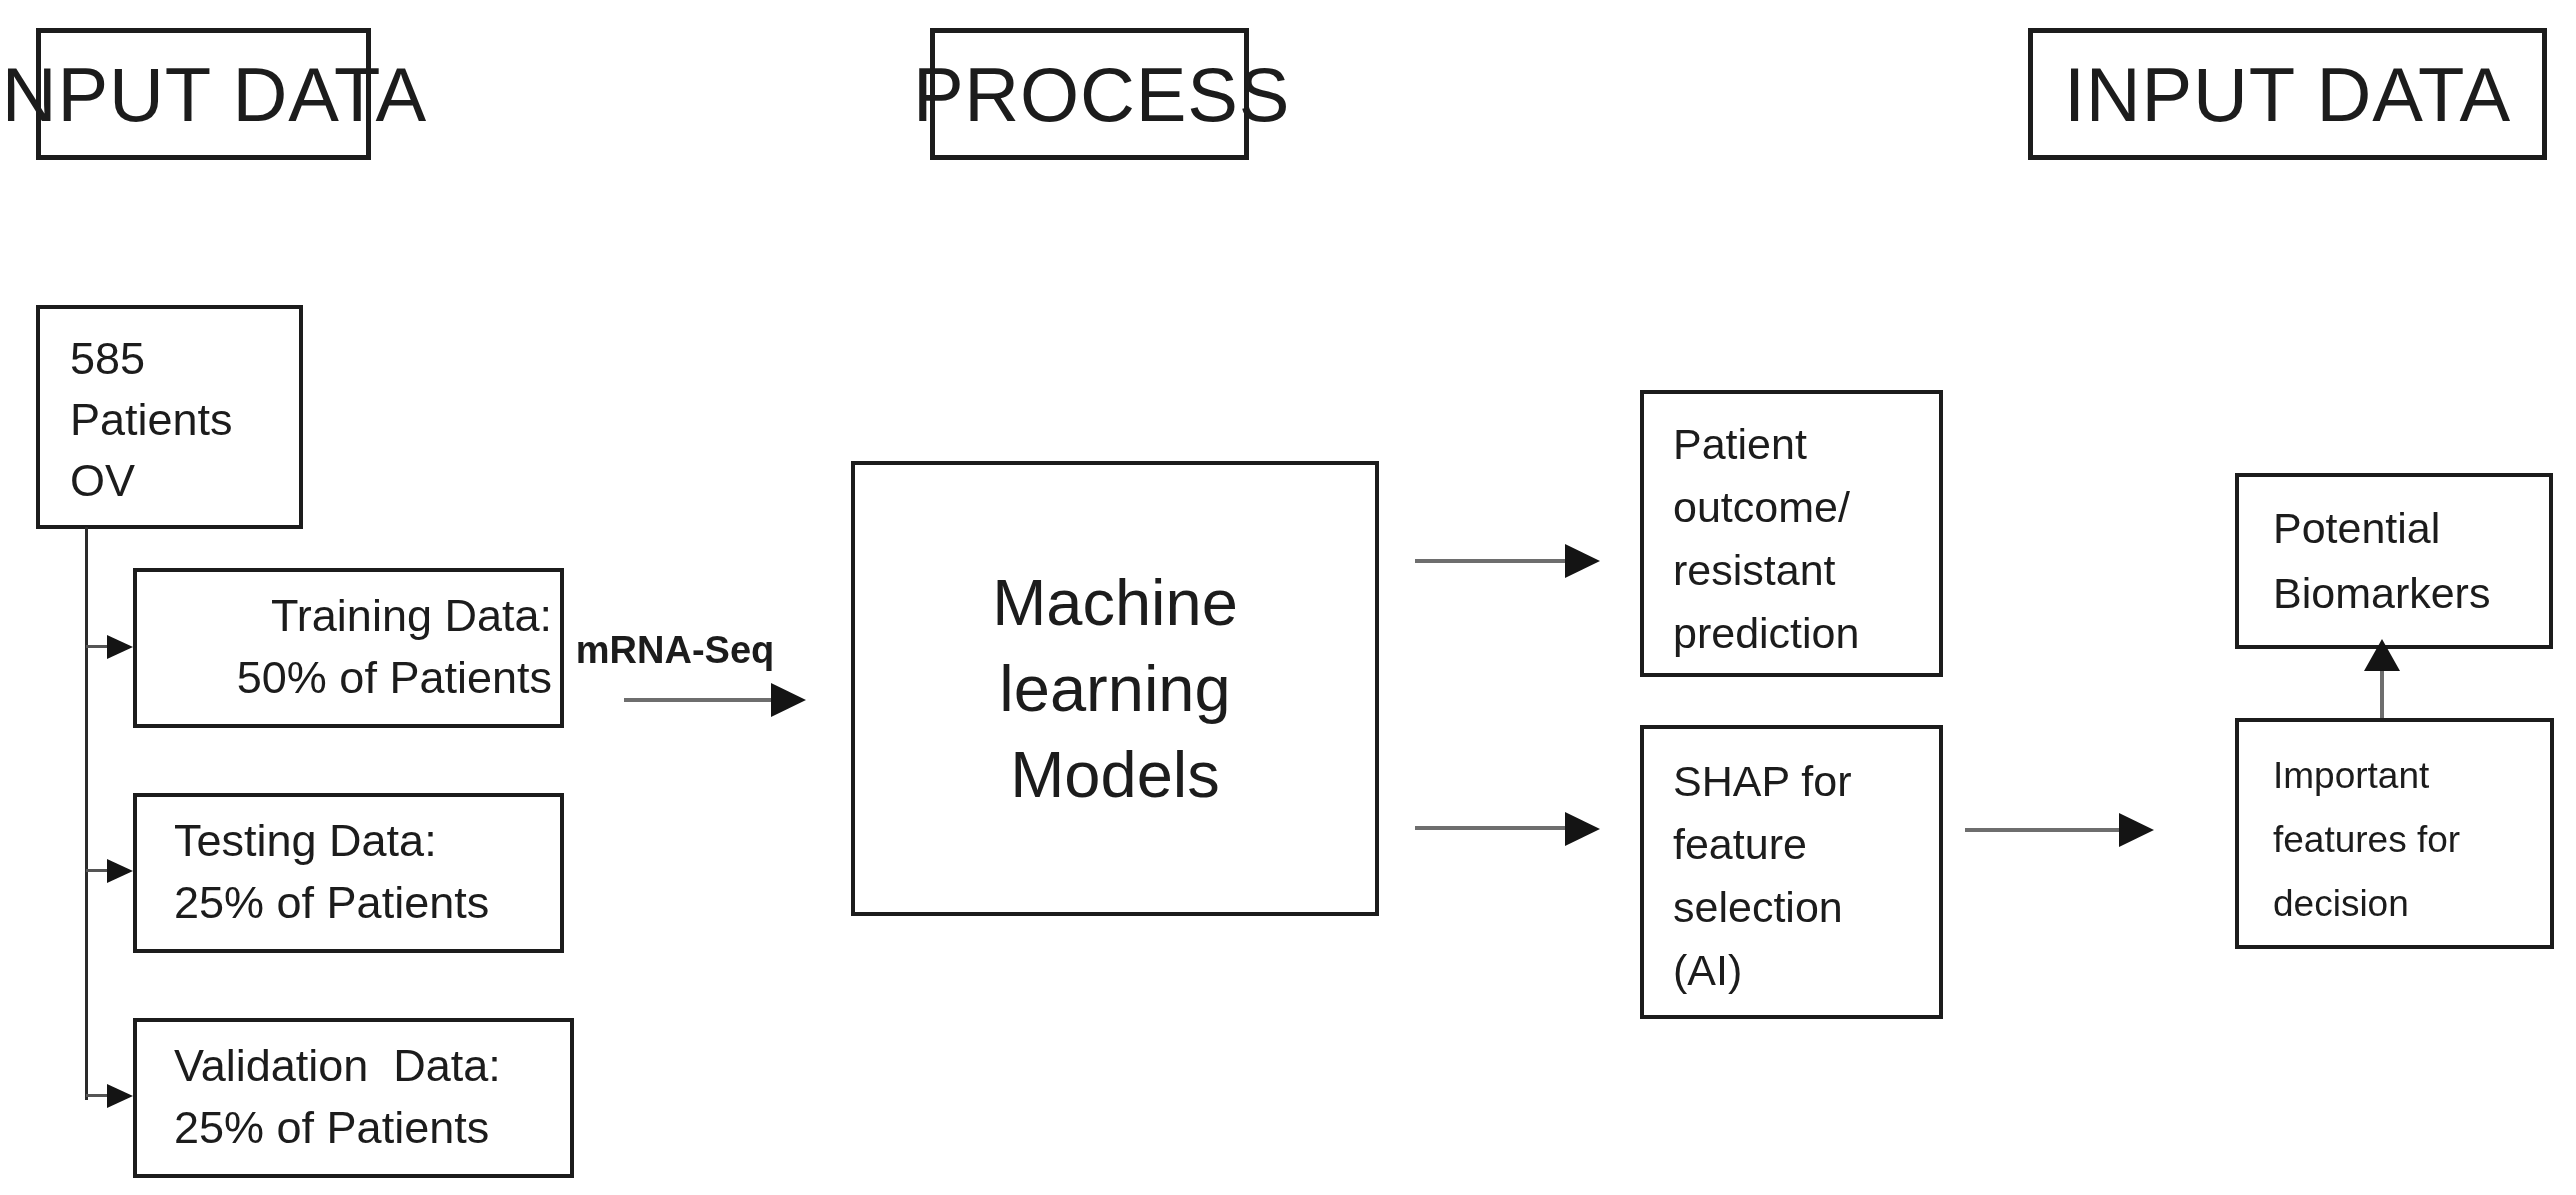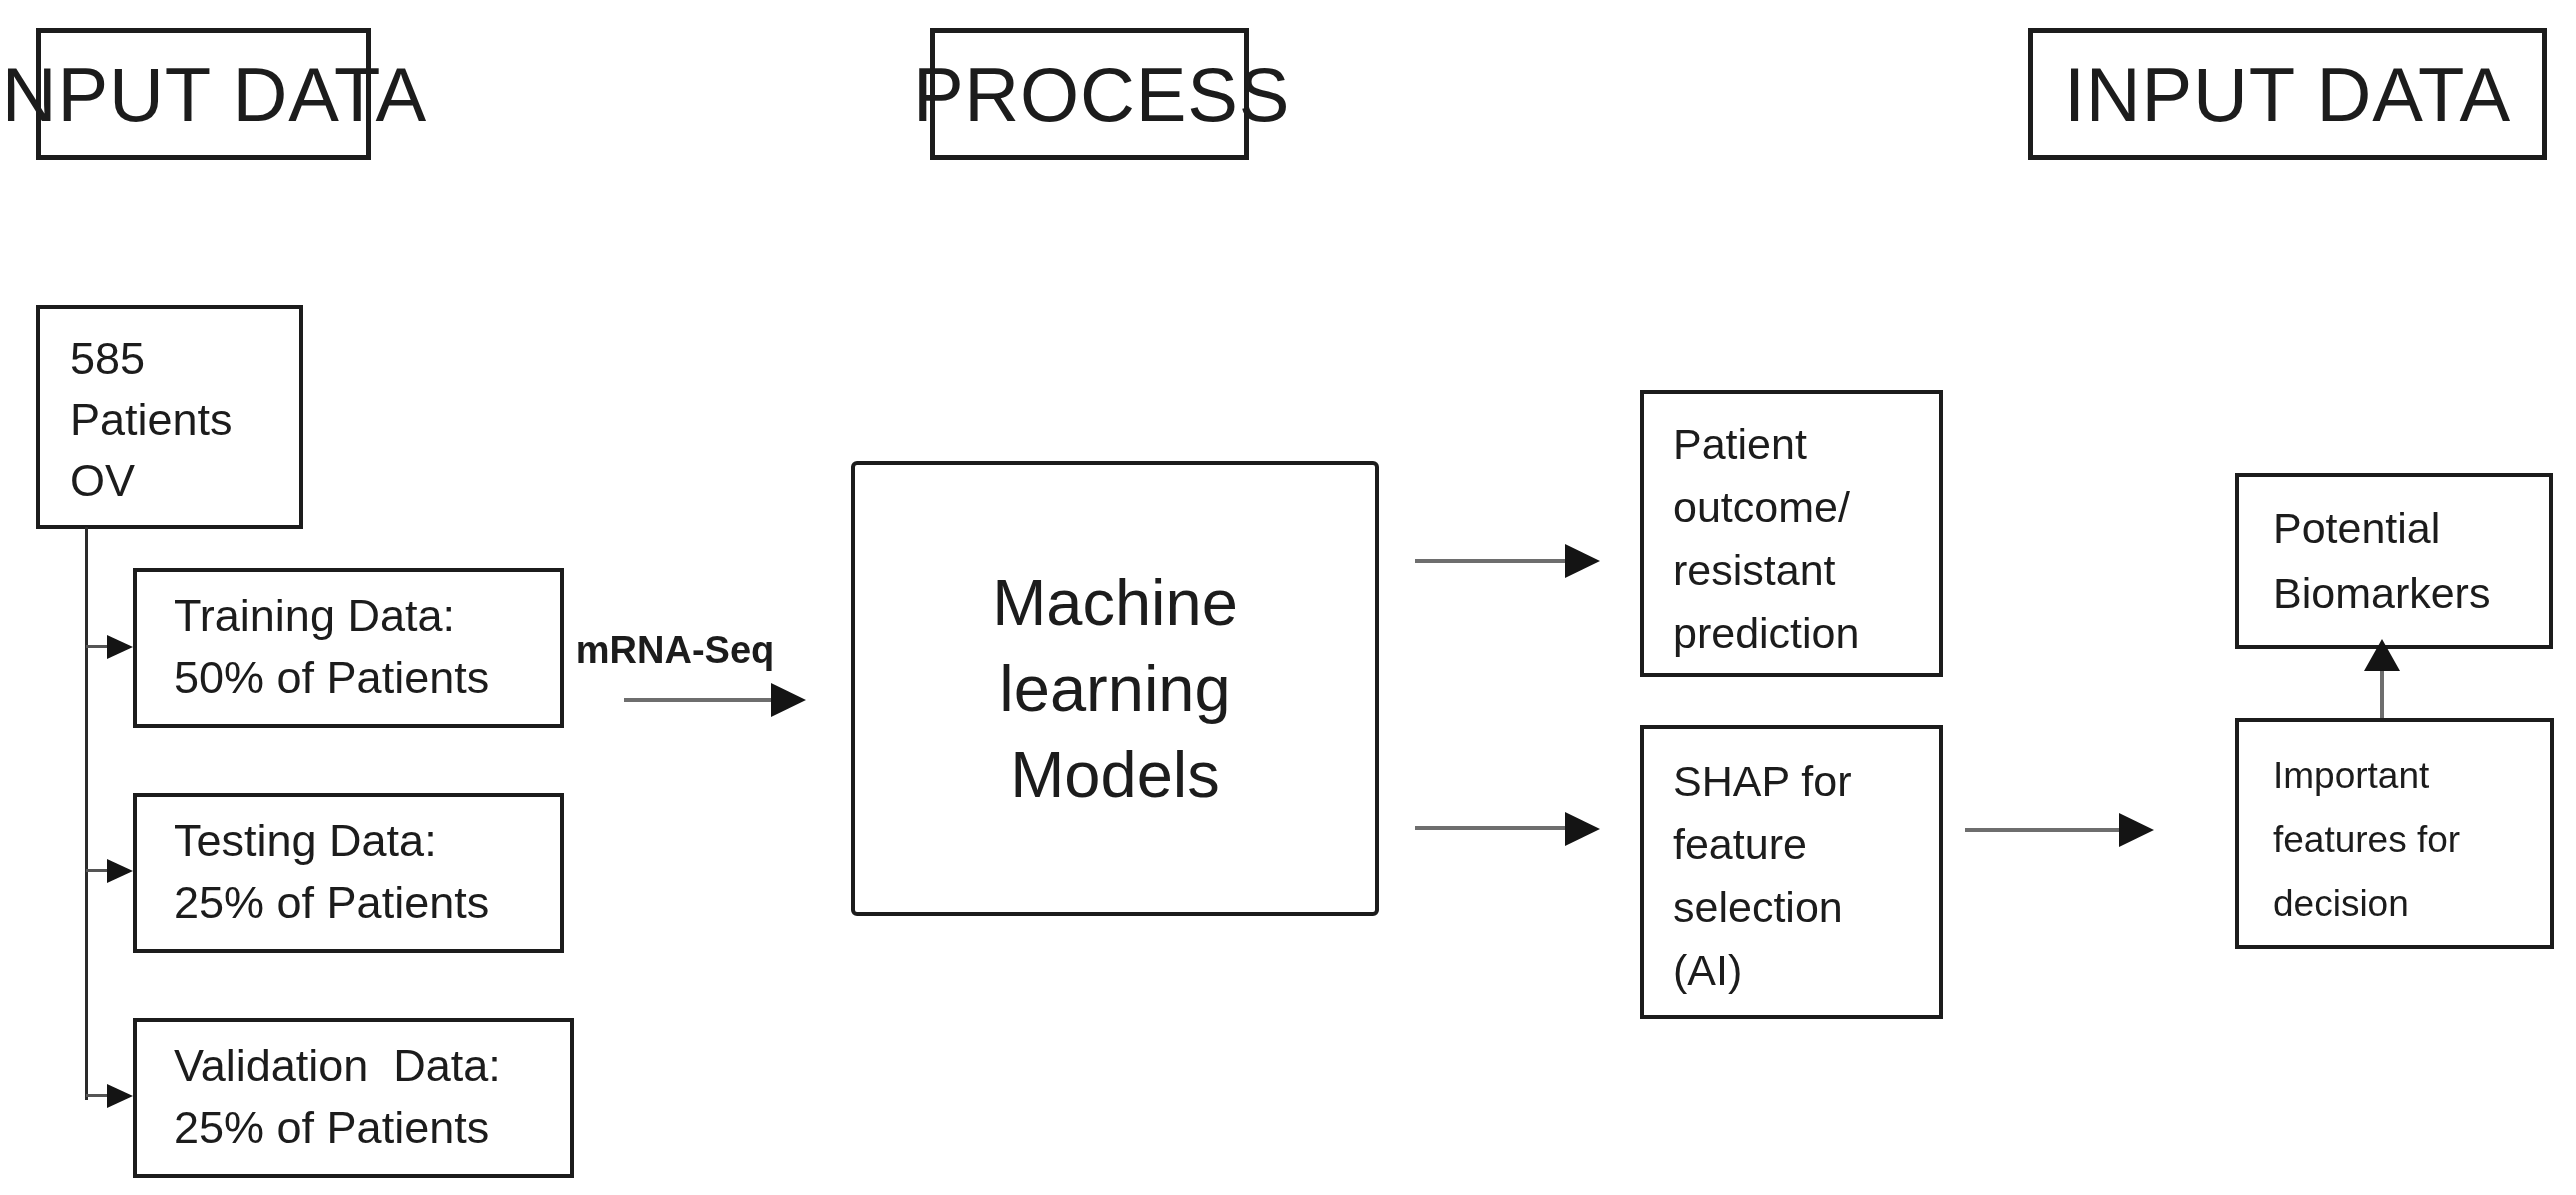--- a/index.html
+++ b/index.html
@@ -35,21 +35,21 @@
     font-size: 45px;
     line-height: 62px;
   }
   
   .hdr-input   { left: 36px;   top: 28px; width: 335px; height: 132px; }
   .hdr-process { left: 930px; top: 28px; width: 319px; height: 132px; padding-left: 24px; }
   .hdr-output  { left: 2028px; top: 28px; width: 519px; height: 132px; }
   
   .patients-box   { left: 36px;  top: 305px;  width: 267px; height: 224px; padding: 19px 8px 0 30px; }
   .patients-box .node-text { line-height: 61px; }
-  .training-box   { left: 133px; top: 568px;  width: 431px; height: 160px; padding: 12.8px 8px 0 37px; }
+  .training-box   { left: 133px; top: 568px;  width: 431px; height: 160px; padding: 12.8px 8px 0 37px; text-align: right; }
   .testing-box    { left: 133px; top: 793px;  width: 431px; height: 160px; padding: 12.8px 8px 0 37px; }
   .validation-box { left: 133px; top: 1018px; width: 441px; height: 160px; padding: 12.8px 8px 0 37px; }
   
   .stem {
     position: absolute;
     left: 85px; top: 527px;
     width: 3.2px; height: 573px;
     background: #2a2a2a;
   }
   .branch-shaft {
@@ -82,21 +82,20 @@
                 width: 0; height: 0;
                 border-top: 17px solid transparent;
                 border-bottom: 17px solid transparent;
                 border-left: 35px solid #141414; }
   
   .ml-box {
     left: 851px; top: 461px; width: 528px; height: 455px;
     border-width: 4.8px;
     display: flex; align-items: center; justify-content: center;
     text-align: center;
-    border-radius: 6px;
   }
   .ml-box .node-text { font-size: 65px; line-height: 86px; }
   
   .arrow-shaft { position: absolute; height: 4px; background: #6e6e6e; }
   .arrow-head  { position: absolute; width: 0; height: 0;
                  border-top: 17px solid transparent;
                  border-bottom: 17px solid transparent;
                  border-left: 35px solid #141414; }
   .a1s { left: 1415px; top: 559px;  width: 152px; }
   .a1h { left: 1565px; top: 544px; }

